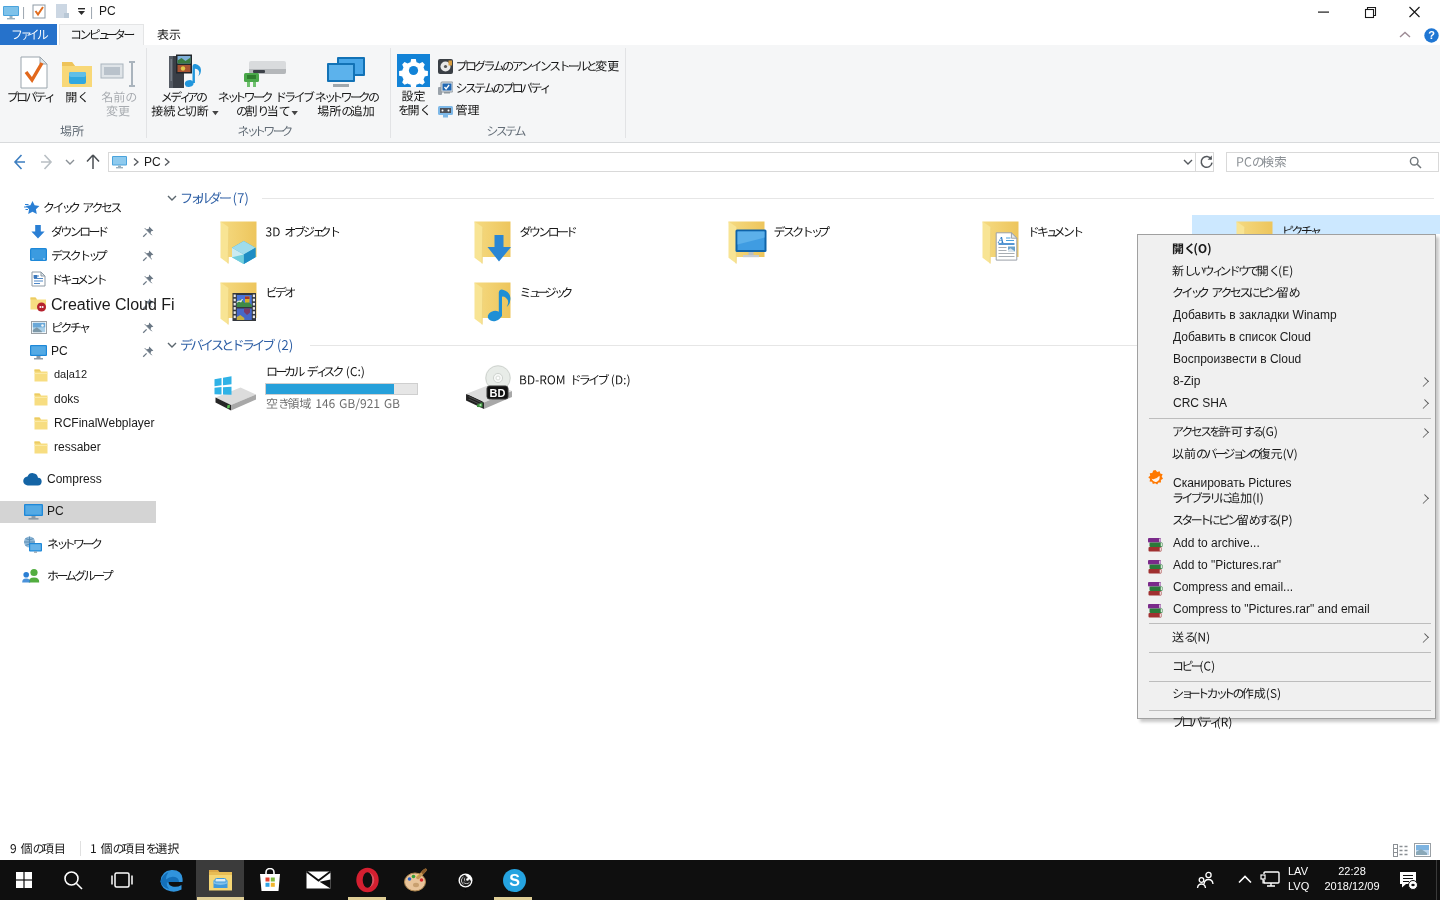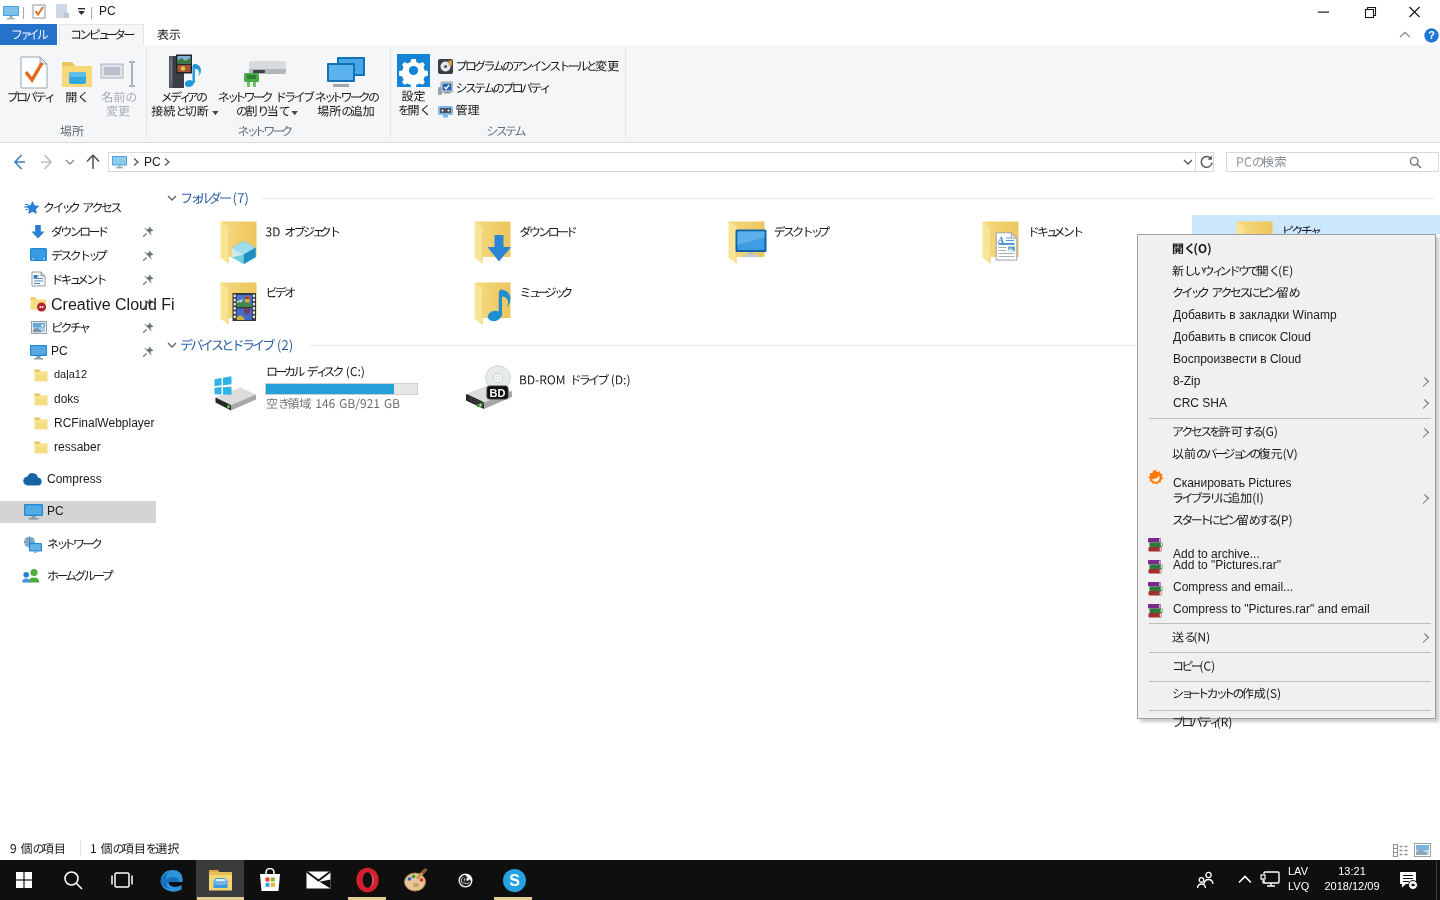--- a/index.html
+++ b/index.html
@@ -482,21 +482,21 @@
       <text x="41.5" y="33.5" text-anchor="middle" font-size="11" font-weight="bold" fill="#fff" font-family="Liberation Sans">BD</text>
     </svg>
 
 <div class="abs" id="menu">
   <div class="mi" style="top:73.5px">Добавить в закладки Winamp</div>
   <div class="mi" style="top:95.6px">Добавить в список Cloud</div>
   <div class="mi" style="top:117.8px">Воспроизвести в Cloud</div>
   <div class="mi" style="top:139.4px">8-Zip</div>
   <div class="mi" style="top:161.6px">CRC SHA</div>
   <div class="mi" style="top:241px">Сканировать Pictures</div>
-  <div class="mi" style="top:312px">Add to archive...</div>
+  <div class="mi" style="top:301px">Add to archive...</div>
   <div class="mi" style="top:323px">Add to "Pictures.rar"</div>
   <div class="mi" style="top:345px">Compress and email...</div>
   <div class="mi" style="top:367px">Compress to "Pictures.rar" and email</div>
   <div class="msep" style="top:183.3px"></div>
   <div class="msep" style="top:388.3px"></div>
   <div class="msep" style="top:417.3px"></div>
   <div class="msep" style="top:446.7px"></div>
   <div class="msep" style="top:475.8px"></div>
   <div class="arr" style="top:143.4px"></div>
   <div class="arr" style="top:165.6px"></div>
@@ -649,21 +649,21 @@
     </svg>
 <svg class="abs" style="left:1398px;top:870px" width="20" height="20" viewBox="0 0 20 20">
       <path d="M2,2 H18 V14 H8 L4,17.5 V14 H2 Z" fill="#fff"></path>
       <path d="M5,5.5 h10 M5,8.5 h10 M5,11.5 h6" stroke="#0f0f0f" stroke-width="1.2"></path>
       <circle cx="15" cy="15" r="4.5" fill="#fff" stroke="#0f0f0f"></circle>
       <path d="M13,15 q2,-2.5 4,0 q-2,2.5 -4,0 z" fill="#0f0f0f"></path>
     </svg>
 <div class="abs traytext" style="left:1288px;top:865px">LAV</div>
 <div class="abs traytext" style="left:1288px;top:880px">LVQ</div>
 <div class="abs traytext" style="left:1352px;top:865px;width:0;display:flex;justify-content:center">
-      <span>13:21</span>
+      <span>22:28</span>
     </div>
 <div class="abs traytext" style="left:1352px;top:880px;width:0;display:flex;justify-content:center">
       <span>2018/12/09</span>
     </div>
 <div class="abs" style="left:1436px;top:860px;width:1px;height:40px;background:#3a3a3a"></div>
 
 <svg id="txt" style="position:absolute;left:0;top:0;z-index:100;pointer-events:none" width="1440" height="900">
       <defs>
         <clipPath id="cliptile">
           <rect x="-200" y="-100" width="400" height="98"></rect>

